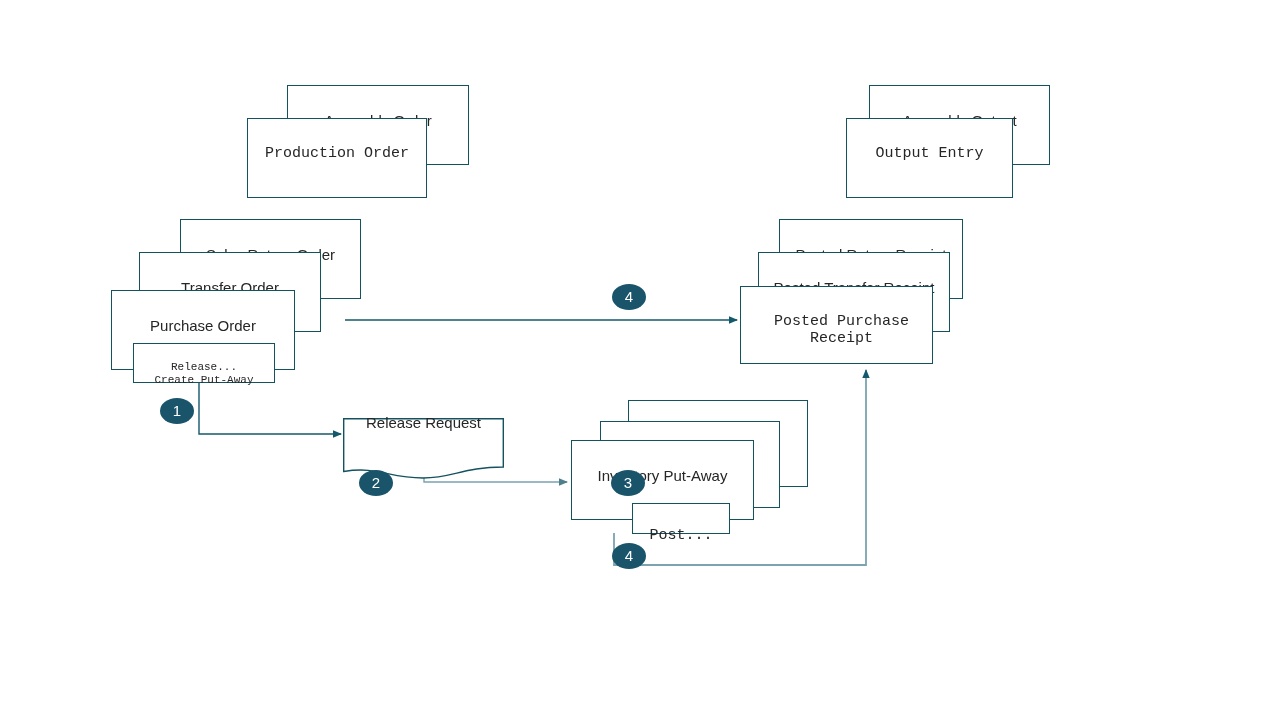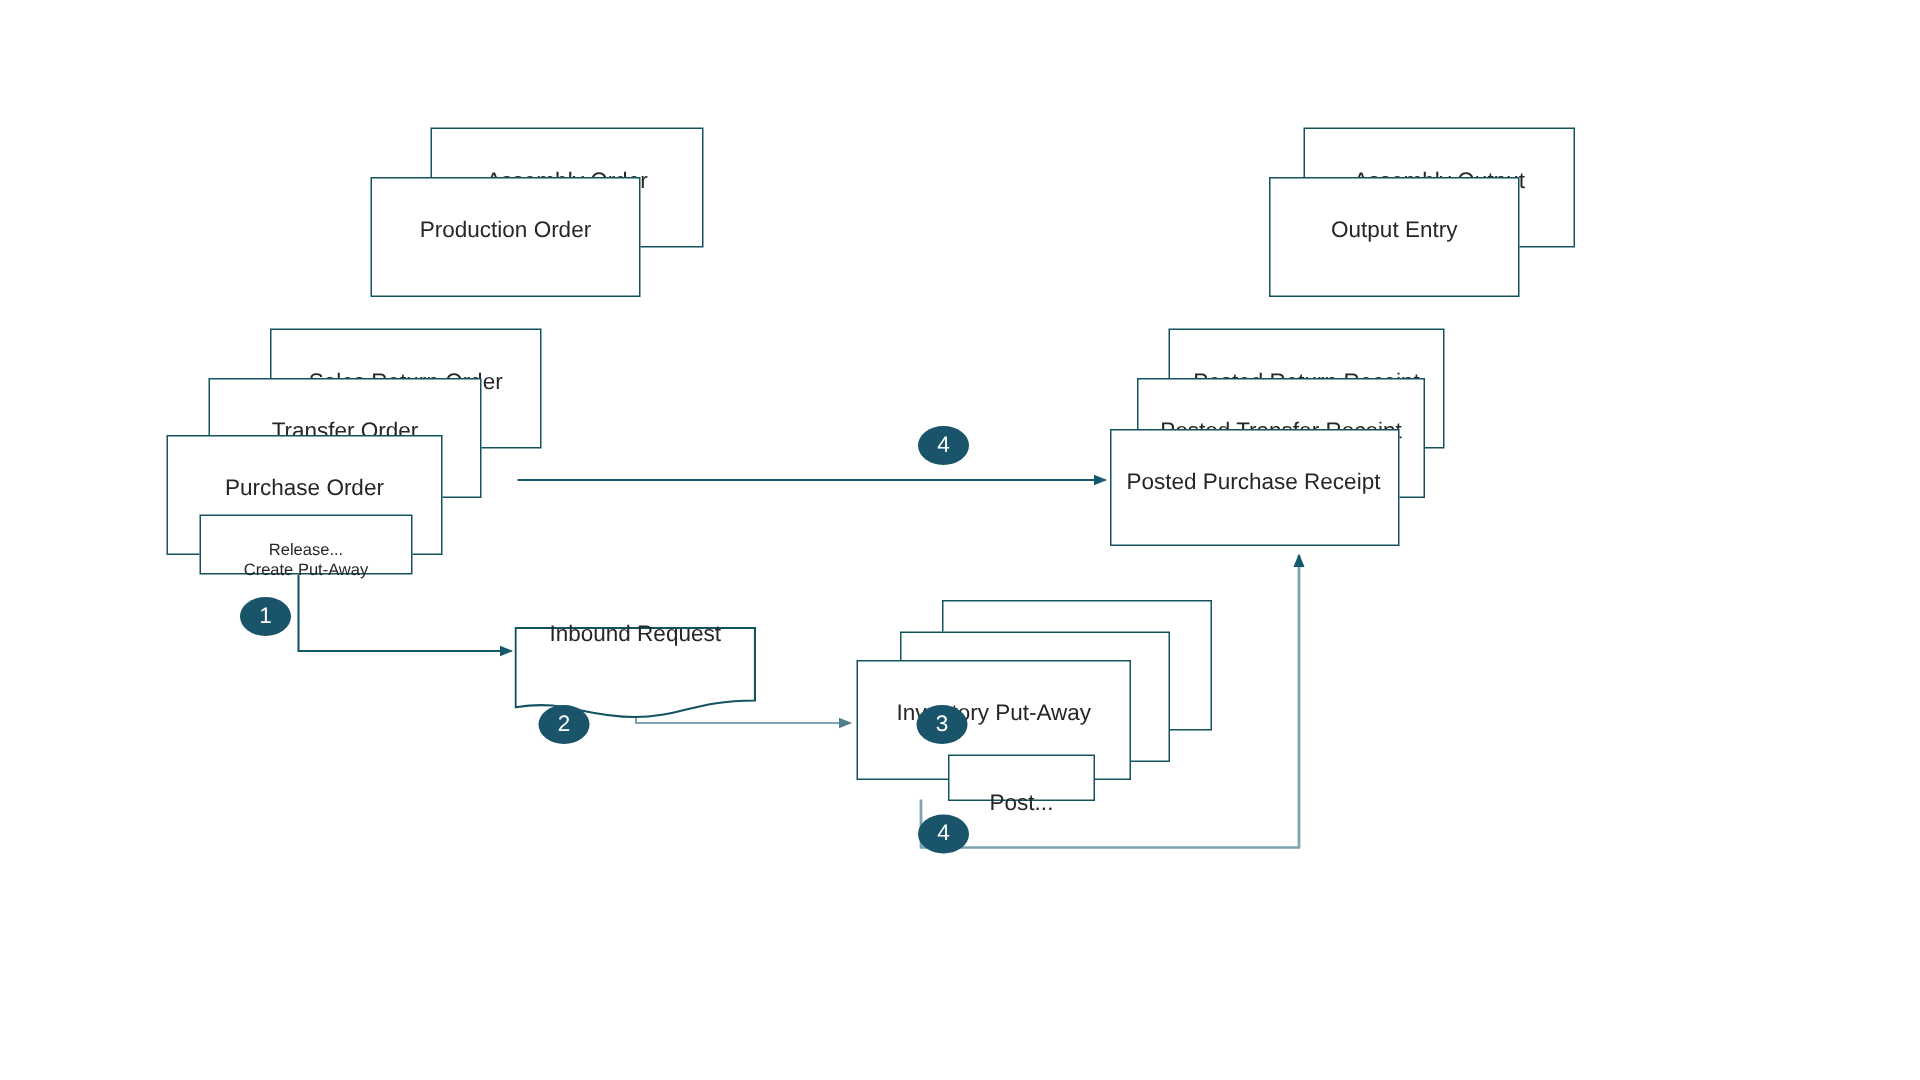--- a/index.html
+++ b/index.html
@@ -62,21 +62,21 @@
   svg.layer {
     position: absolute;
     left: 0;
     top: 0;
     width: 1280px;
     height: 720px;
     overflow: visible;
   }
   svg.layer.under { z-index: 1; }
   .node, .badge { z-index: 5; }
-  .node.front { z-index: 6; }
+  .node.front { z-index: 6; font-family: Liberation Mono, monospace; }
   .badge { z-index: 9; }
 </style>
 </head>
 <body>
 
 <div id="canvas">
 
   <svg class="layer under" viewBox="0 0 1280 720" xmlns="http://www.w3.org/2000/svg">
     <defs>
       <marker id="ah" markerWidth="9" markerHeight="9" refX="8" refY="4.5" orient="auto" markerUnits="userSpaceOnUse">
@@ -127,29 +127,29 @@
   <div class="node front" style="left:846px; top:118px; width:167px; height:80px;">
     <span>Output Entry</span>
   </div>
 
   <div class="node" style="left:779px; top:219px; width:184px; height:80px;">
     <span>Posted Return Receipt</span>
   </div>
   <div class="node" style="left:758px; top:252px; width:192px; height:80px;">
     <span>Posted Transfer Receipt</span>
   </div>
-  <div class="node front" style="left:740px; top:286px; width:193px; height:78px; text-align:left; padding-left:10px;">
+  <div class="node front" style="left:740px; top:286px; width:193px; height:78px; text-align:center; padding-left:10px;">
     <span>Posted Purchase Receipt</span>
   </div>
 
   <div class="node doc" style="left:343px; top:400px; width:161px; height:62px;">
     <svg width="161" height="62" viewBox="0 0 161 62" xmlns="http://www.w3.org/2000/svg">
       <path d="M0.7,0.7 L160.3,0.7 L160.3,49 C120,49 110,60 80,60 C45,60 35,48 0.7,53.5 Z" fill="#ffffff" stroke="#13525f" stroke-width="1.4"></path>
     </svg>
-    <span class="doc-label">Inbound Request</span>
+    <span class="doc-label">Release Request</span>
   </div>
 
   <div class="node" style="left:628px; top:400px; width:180px; height:87px;"></div>
   <div class="node" style="left:600px; top:421px; width:180px; height:87px;"></div>
   <div class="node" style="left:571px; top:440px; width:183px; height:80px; z-index:6;">
     <span>Inventory Put-Away</span>
   </div>
   <div class="node front" style="left:632px; top:503px; width:98px; height:31px; padding-top:5px;">
     <span>Post...</span>
   </div>

